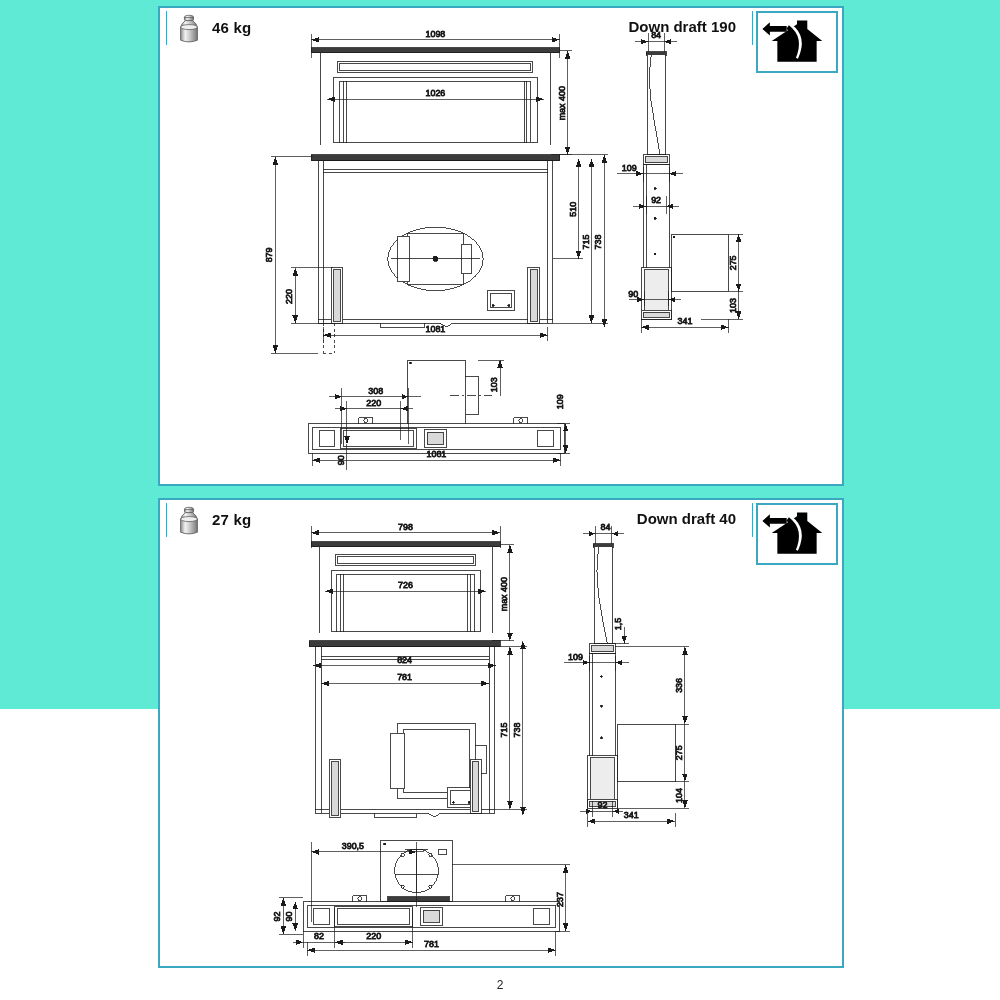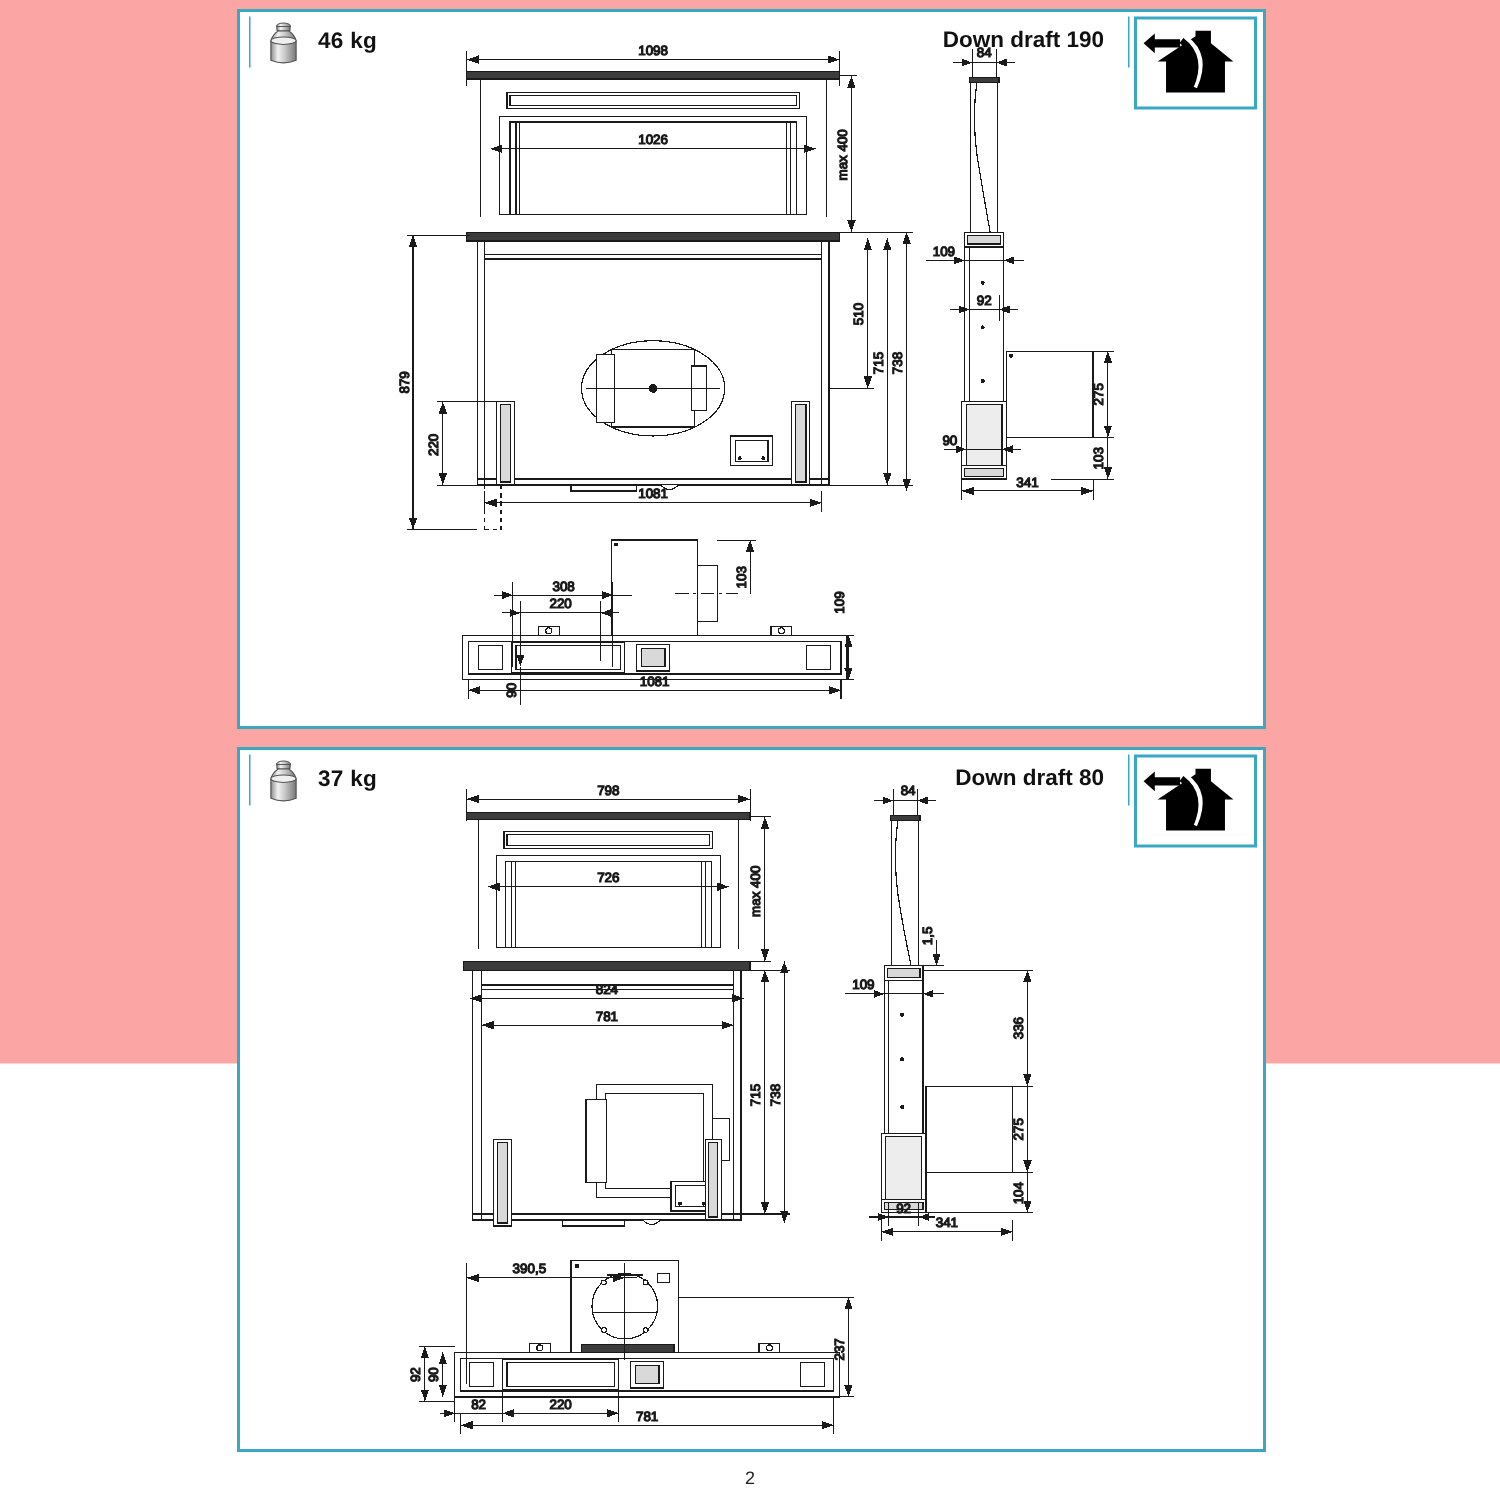--- a/index.html
+++ b/index.html
@@ -1,18 +1,18 @@
 <!DOCTYPE html>
 <html><head>
 <meta charset="utf-8">
 <style>
   html,body{margin:0;padding:0;background:#ffffff;}
   body{width:1000px;height:1000px;font-family:"Liberation Sans",sans-serif;position:relative;overflow:hidden;}
 
-  .page{position:absolute;left:0;top:0;width:1000px;height:709px;background:#fca5a5;}
+  .page{position:absolute;left:0;top:0;width:1000px;height:709px;background:#5eead4;}
 
   .panel{position:absolute;border:2px solid #3aa8c1;background:#fff;box-sizing:border-box;}
   #panel-1{left:158px;top:6px;width:686px;height:480px;}
   #panel-2{left:158px;top:498px;width:686px;height:470px;}
 
   .panel-header{position:absolute;left:0;top:0;width:100%;height:40px;box-sizing:border-box;}
   .hdr-divider{position:absolute;top:3px;width:1px;background:#3aa8c1;}
 
   .weight-icon{position:absolute;left:14px;top:5px;width:30px;height:32px;}
   .weight-label{position:absolute;left:52px;top:11px;font-size:15px;font-weight:bold;color:#111;letter-spacing:.2px;}
@@ -359,23 +359,23 @@
               <stop offset="0.55" stop-color="#c9c9c9"></stop>
                 <stop offset="1" stop-color="#777"></stop>
             </linearGradient>
           </defs>
           <ellipse cx="15" cy="4.4" rx="4.6" ry="2.1" fill="url(#wg2)" stroke="#555" stroke-width="0.7"></ellipse>
           <path d="M10.6 4.6 L10.6 7.2 Q15 9.4 19.4 7.2 L19.4 4.6 Z" fill="url(#wg2)" stroke="#555" stroke-width="0.7"></path>
           <path d="M11.4 7.6 Q7.5 10.4 6.6 14.2 L6.6 27.2 Q15 30.6 23.4 27.2 L23.4 14.2 Q22.5 10.4 18.6 7.6 Z" fill="url(#wg2)" stroke="#555" stroke-width="0.8"></path>
           <ellipse cx="15" cy="14.1" rx="8.4" ry="2.5" fill="#efefef" stroke="#555" stroke-width="0.7"></ellipse>
         </svg>
       </div>
-      <div class="weight-label">37 kg</div>
-
-      <div class="model-title">Down draft 80</div>
+      <div class="weight-label">27 kg</div>
+
+      <div class="model-title">Down draft 40</div>
 
       <div class="house-box">
         <svg viewBox="0 0 82 62">
           <path d="M41 12 L41 8 L52 8 L52 17 L68 30 L62 30 L62 52 L20 52 L20 30 L14 30 Z" fill="#000"></path>
           <path d="M30 14 L12 14 L12 10 L4 17 L12 24 L12 20 L30 20 Z" fill="#000"></path>
           <path d="M34 14 Q50 26 40 48" fill="none" stroke="#fff" stroke-width="4.5"></path>
           <path d="M31 15 Q47 27 37 49" fill="none" stroke="#000" stroke-width="4.5"></path>
         </svg>
       </div>
     </div>

